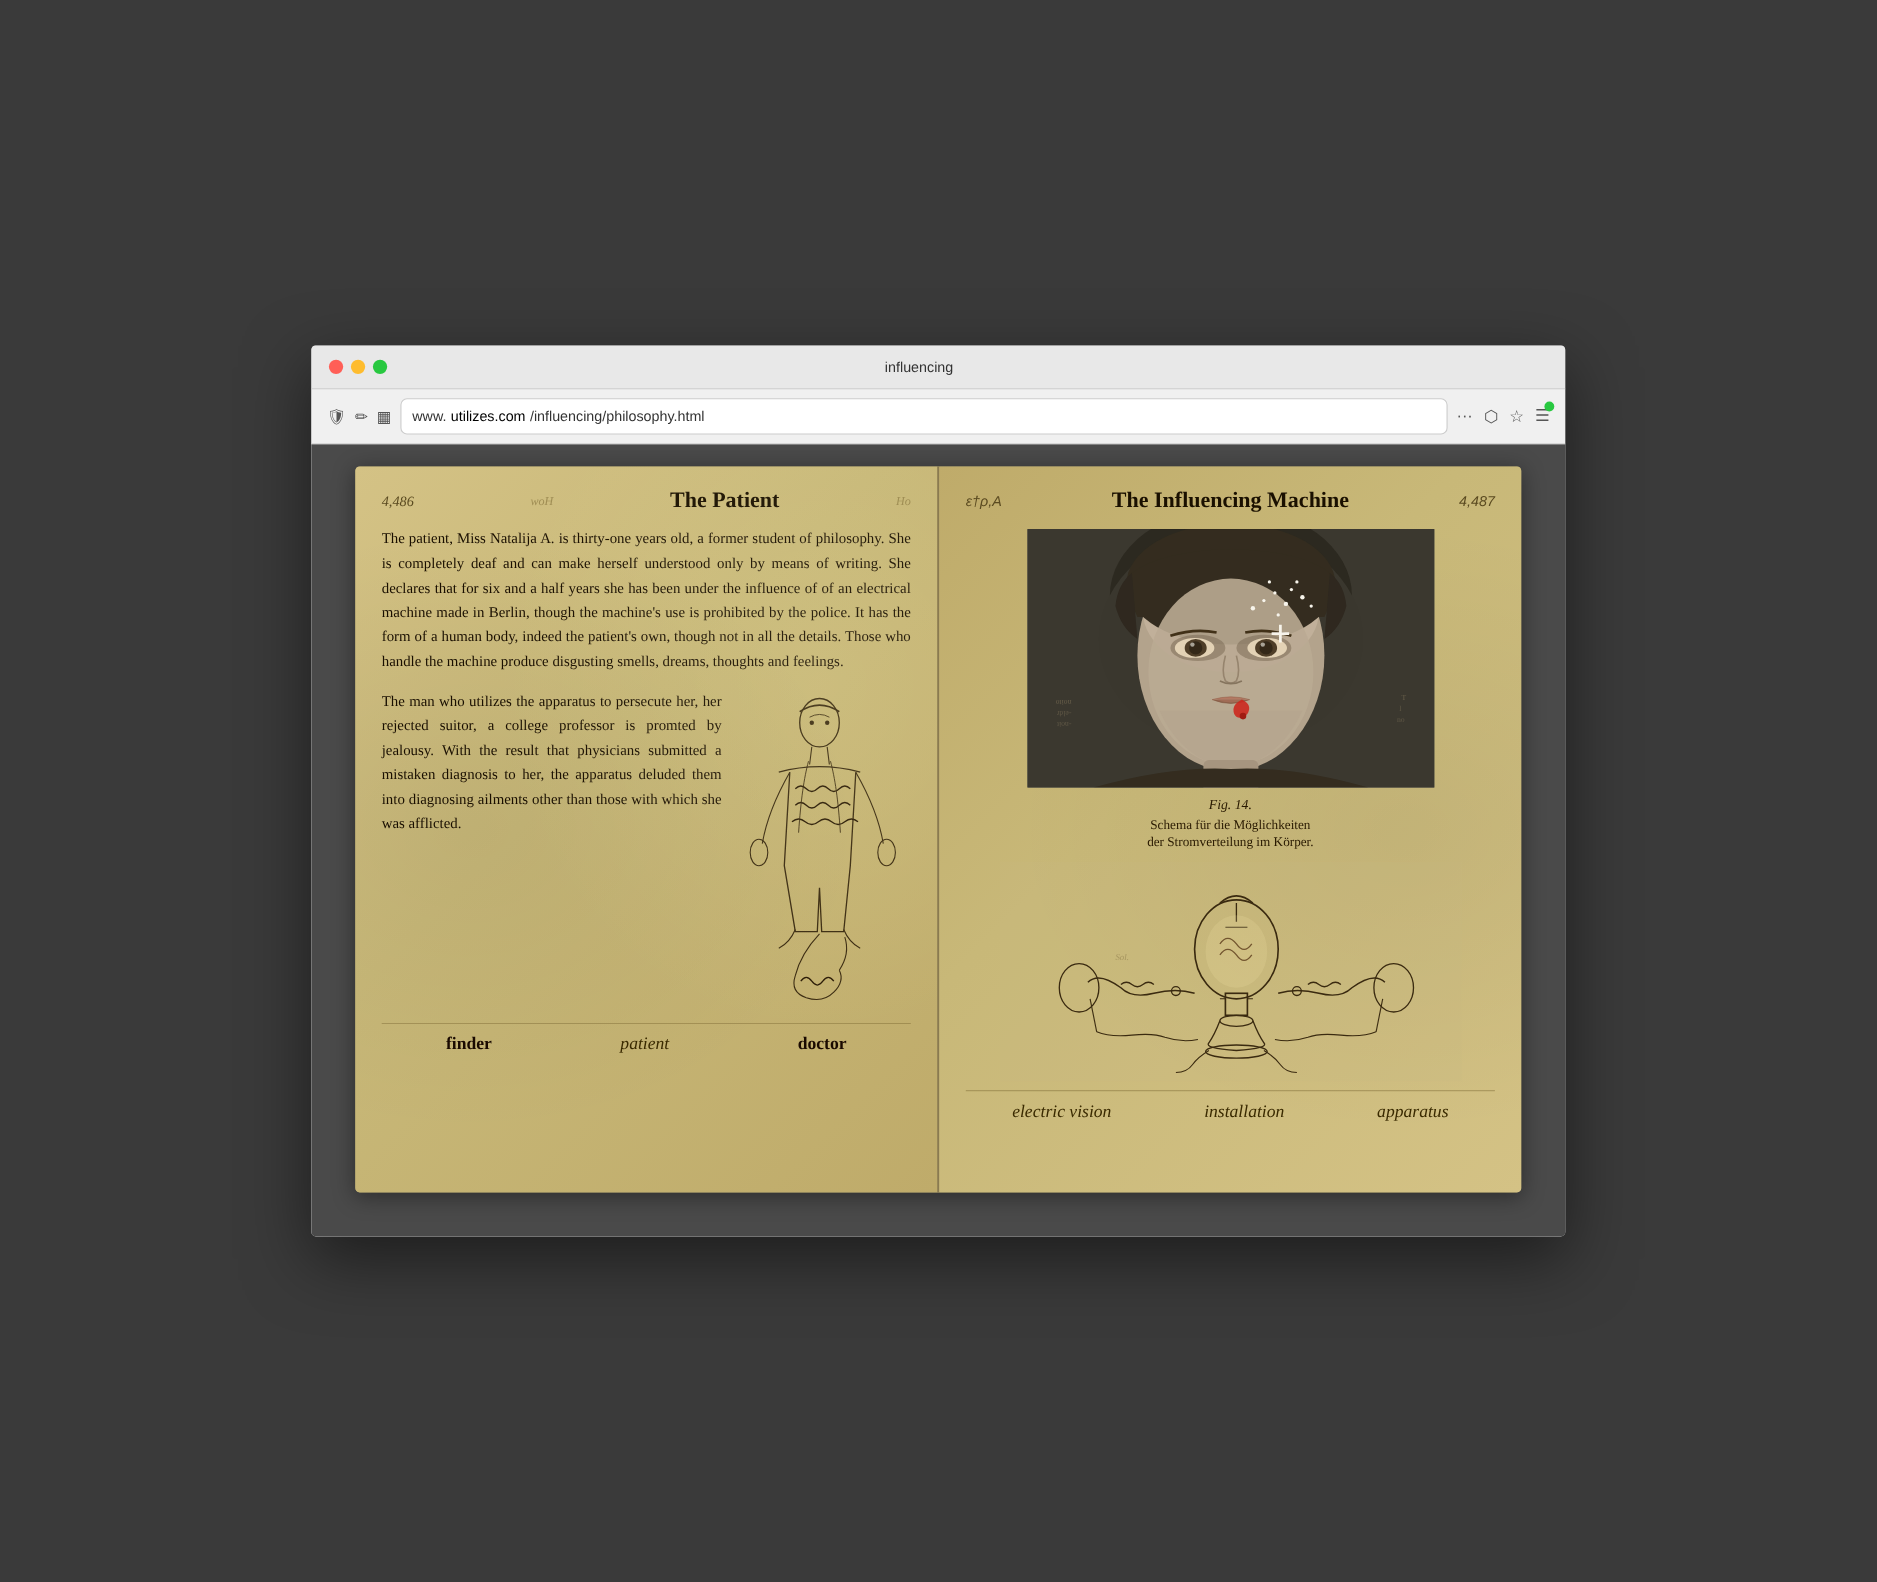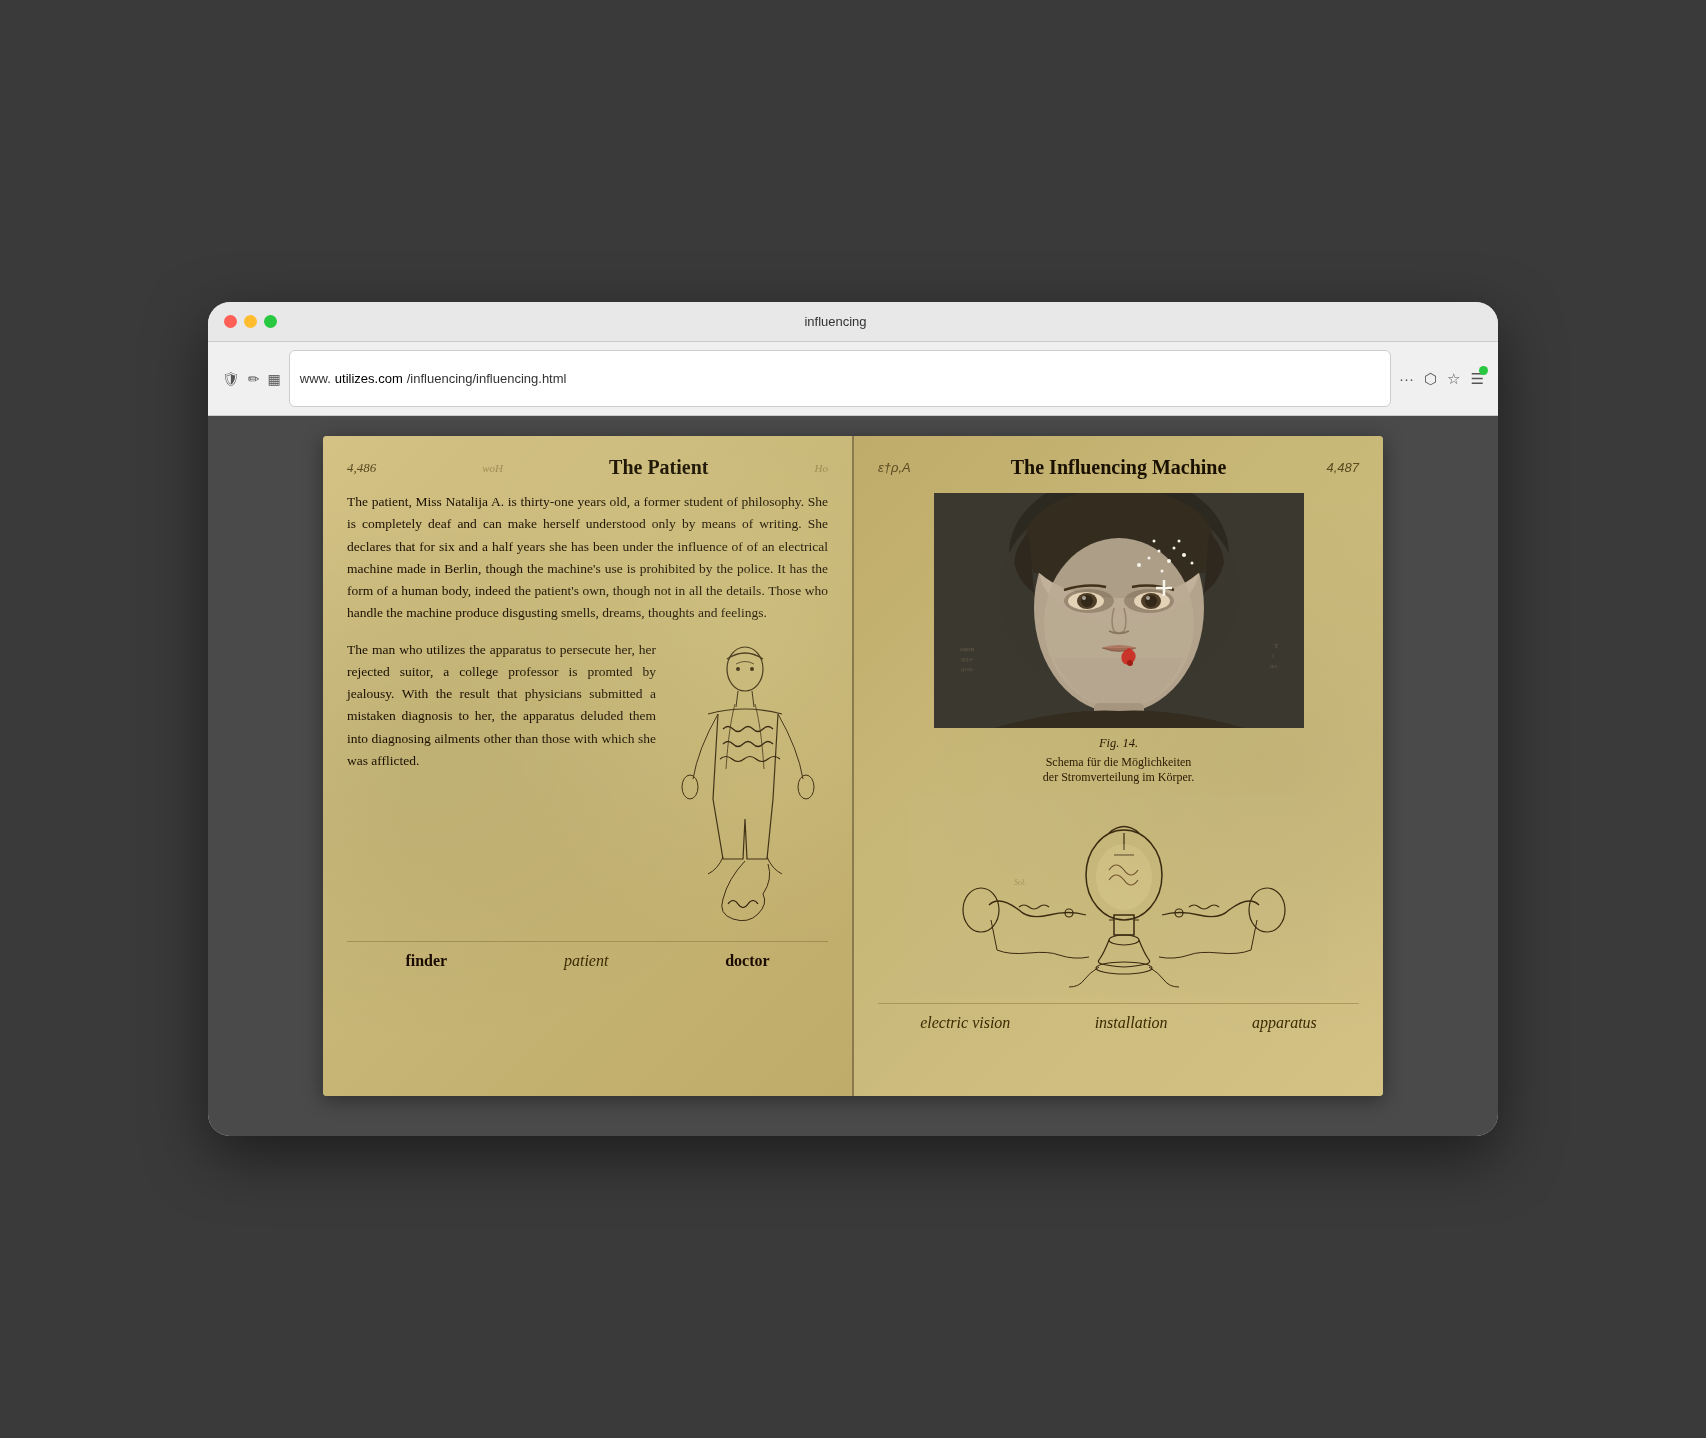--- a/index.html
+++ b/index.html
@@ -8,23 +8,23 @@
       background: #3a3a3a;
       font-family: -apple-system, BlinkMacSystemFont, sans-serif;
       display: flex;
       justify-content: center;
       align-items: center;
       min-height: 100vh;
       padding: 20px;
     }
 
     .browser-window {
-      width: 1290px;
+      width: 1140px;
       background: #d6d6d6;
-      border-radius: 22px;
+      border-radius: 4px;
       overflow: hidden;
       box-shadow: 0 20px 60px rgba(0,0,0,0.5);
     }
 
     .browser-titlebar {
       background: #e8e8e8;
       padding: 12px 16px;
       display: flex;
       align-items: center;
       gap: 12px;
@@ -66,21 +66,21 @@
       font-size: 14px;
       color: #555;
       cursor: pointer;
     }
 
     .address-bar {
       flex: 1;
       background: white;
       border: 1px solid #ccc;
       border-radius: 6px;
-      padding: 20px 10px;
+      padding: 8px 10px;
       font-size: 13px;
       color: #333;
       display: flex;
       align-items: center;
       gap: 4px;
     }
 
     .url-text {
       font-size: 13px;
       color: #333;
@@ -294,21 +294,21 @@
     <div class="browser-title">influencing</div>
   </div>
 
   <div class="browser-toolbar">
     <span class="toolbar-icon">🛡</span>
     <span class="toolbar-icon">✏</span>
     <span class="toolbar-icon">▦</span>
     <div class="address-bar">
       <span class="url-text">www.</span>
         <span class="url-text url-bold">utilizes.com</span>
-        <span class="url-text">/influencing/influencing.html</span>
+        <span class="url-text">/influencing/philosophy.html</span>
     </div>
     <div class="toolbar-right">
       <button class="toolbar-btn">···</button>
       <button class="toolbar-btn">⬡</button>
       <button class="toolbar-btn">☆</button>
       <div class="menu-btn">
         <button class="toolbar-btn">☰</button>
         <div class="menu-badge"></div>
       </div>
     </div>

